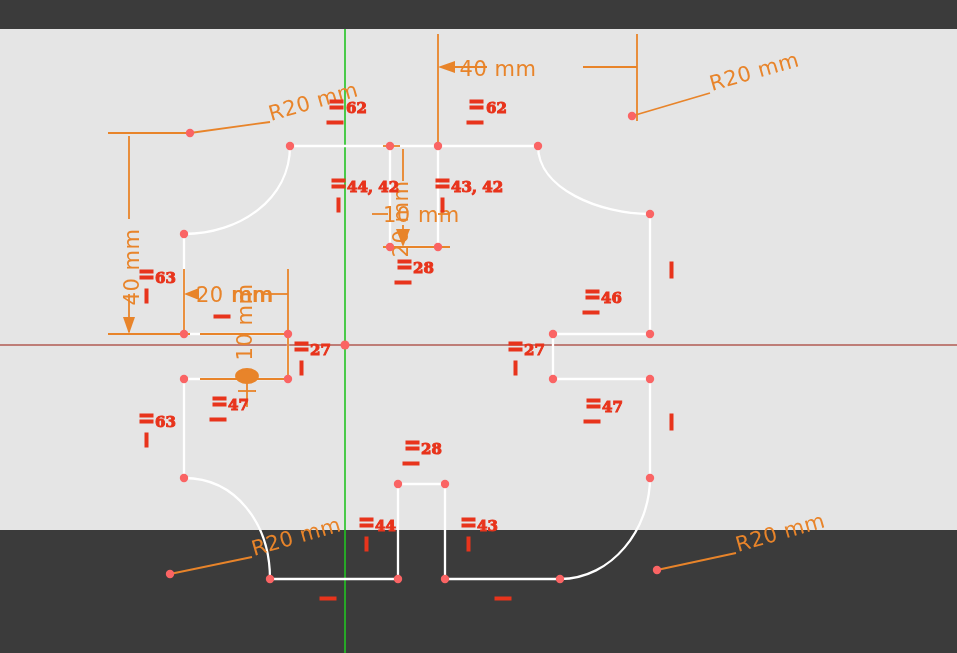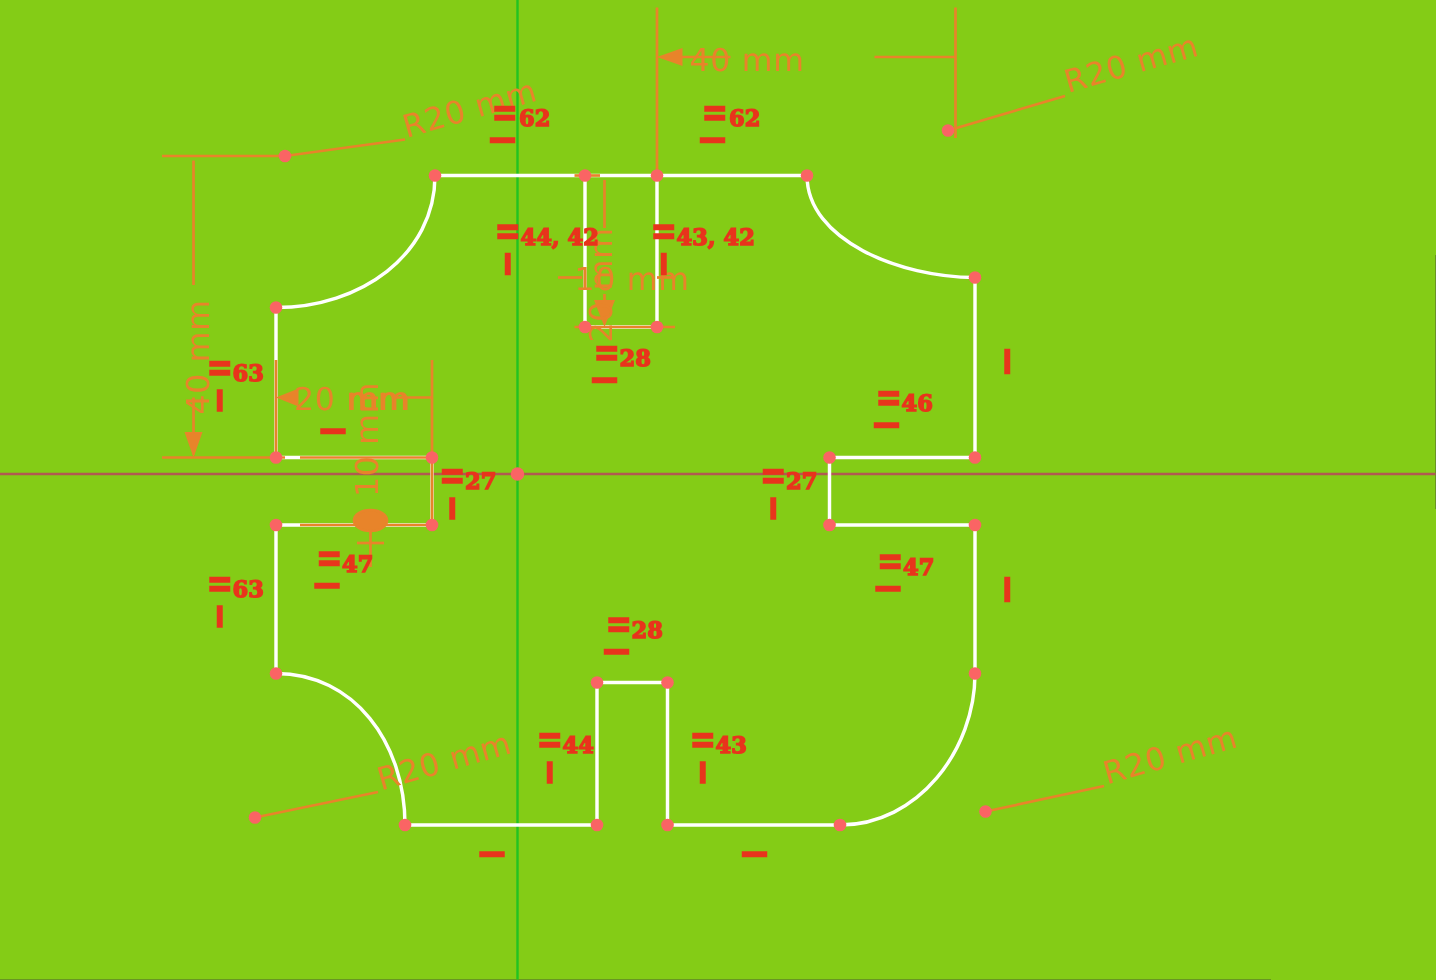--- a/index.html
+++ b/index.html
@@ -1,18 +1,18 @@
 <!DOCTYPE html>
 <html><head>
 <meta charset="utf-8">
 <style>
   html,body{margin:0;padding:0;background:#3b3b3b;}
   body{width:957px;height:653px;overflow:hidden;
        font-family:"DejaVu Sans","Liberation Sans",sans-serif;}
-  #stage{position:relative;width:957px;height:653px;background:#84cc16;}
+  #stage{position:relative;width:957px;height:501px;background:#e5e5e5;margin-top:29px;}
   svg.layer{position:absolute;left:0;top:0;width:957px;height:653px;overflow:visible;}
   .dimtext{fill:#e8842a;font-family:"DejaVu Sans","Liberation Sans",sans-serif;
            font-size:21px;letter-spacing:0.5px;}
   .constraint-num{fill:#e8341c;font-family:"DejaVu Serif","Liberation Serif",serif;
            font-size:15px;font-weight:600;}
 </style>
 </head>
 <body>
 
 <div id="stage">

